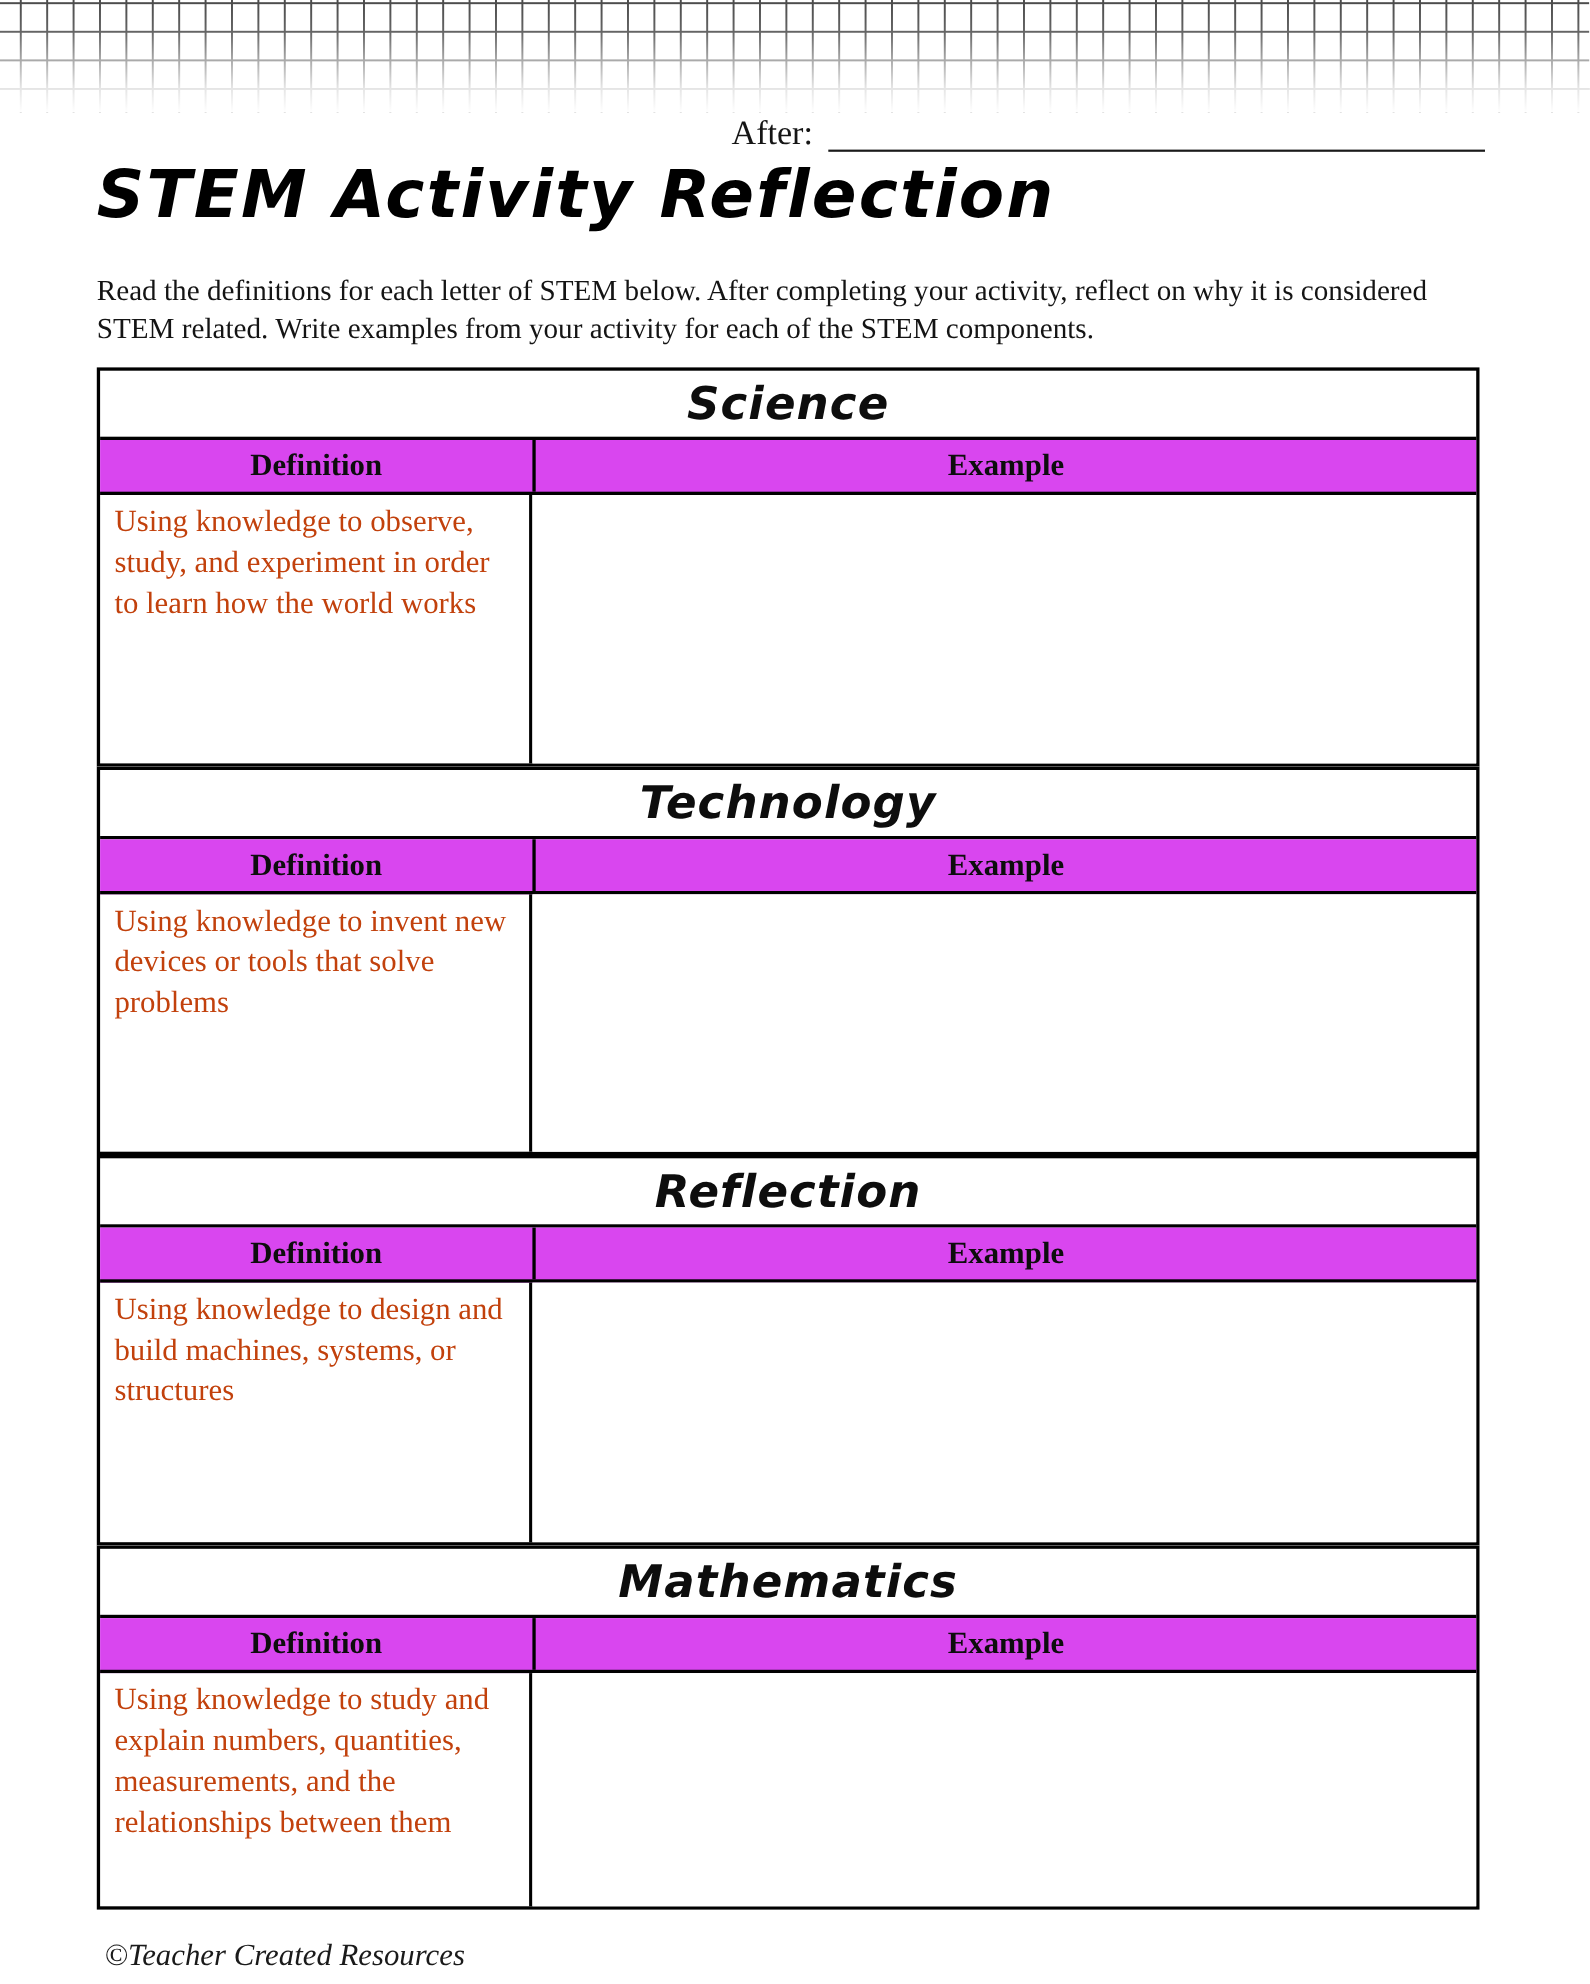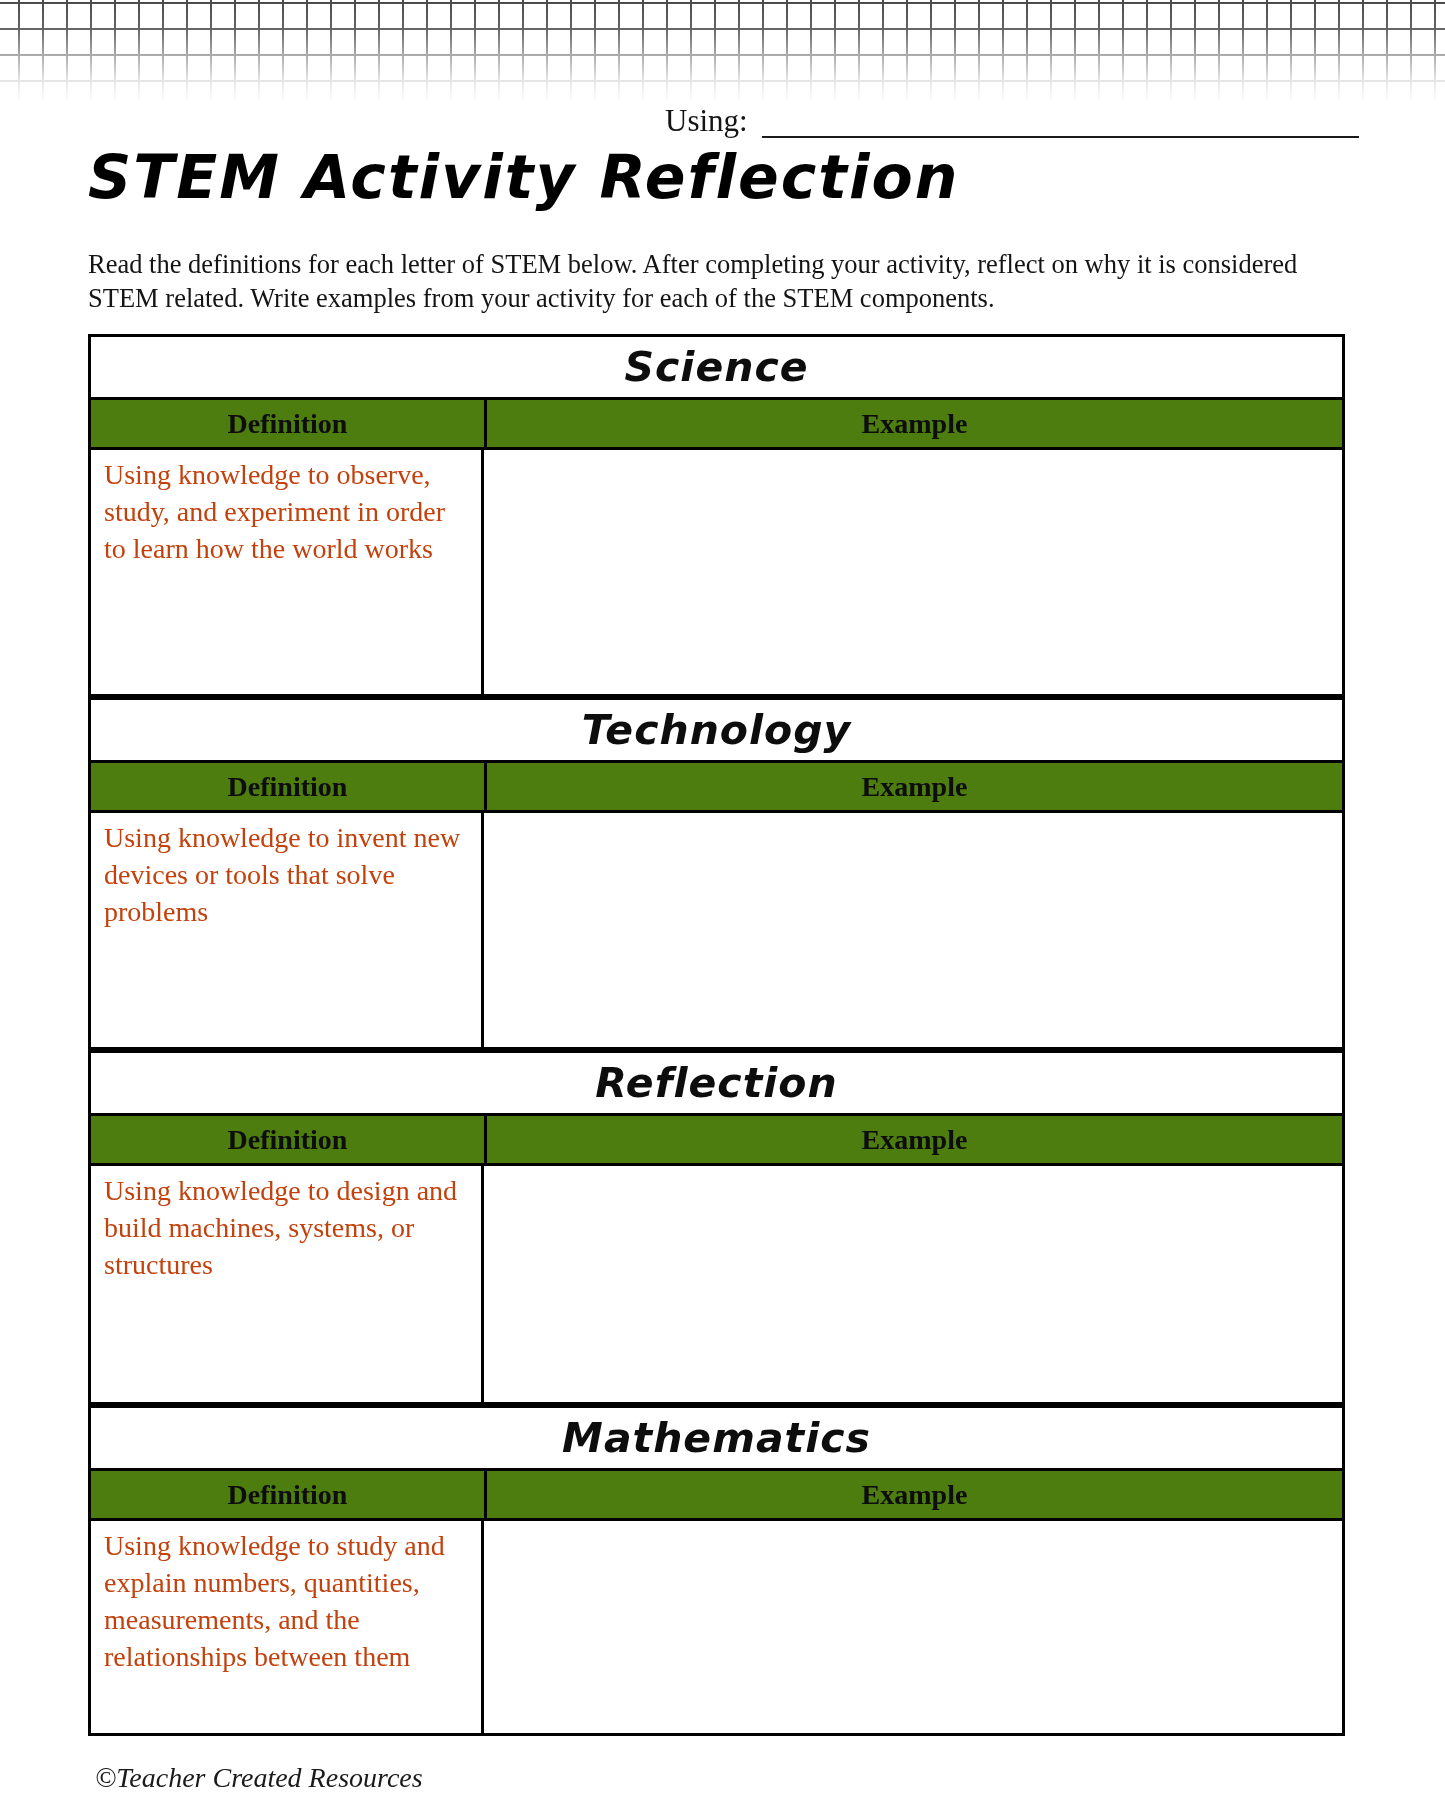--- a/index.html
+++ b/index.html
@@ -102,21 +102,21 @@
     font-family: "DejaVu Sans", sans-serif;
     font-style: italic;
     font-weight: bold;
     font-size: 41px;
     letter-spacing: 1px;
     color: #0d0d0d;
   }
   .col-headers {
     display: flex;
     height: 47px;
-    background: #4d7c0f;
+    background: #d946ef;
     border-bottom: 3px solid #000;
   }
   .col-def-header {
     width: 393px;
     border-right: 3px solid #000;
     display: flex; align-items: center; justify-content: center;
     font-weight: bold;
     font-size: 28px;
     color: #0d0d0d;
   }
@@ -157,21 +157,21 @@
 <body>
 
 <div class="page">
 
   <div class="grid-paper">
     <div class="grid-lines"></div>
     <div class="grid-fade"></div>
   </div>
 
   <div class="name-row">
-    <span class="name-label">Using:</span>
+    <span class="name-label">After:</span>
     <span class="name-fill-line"></span>
   </div>
 
   <div class="page-title">STEM Activity Reflection</div>
 
   <p class="instructions">Read the definitions for each letter of STEM below.  After completing your activity, reflect on why it is considered STEM related.  Write examples from your activity for each of the STEM components.</p>
 
   <div class="stem-table">
 
     <section class="stem-section">

